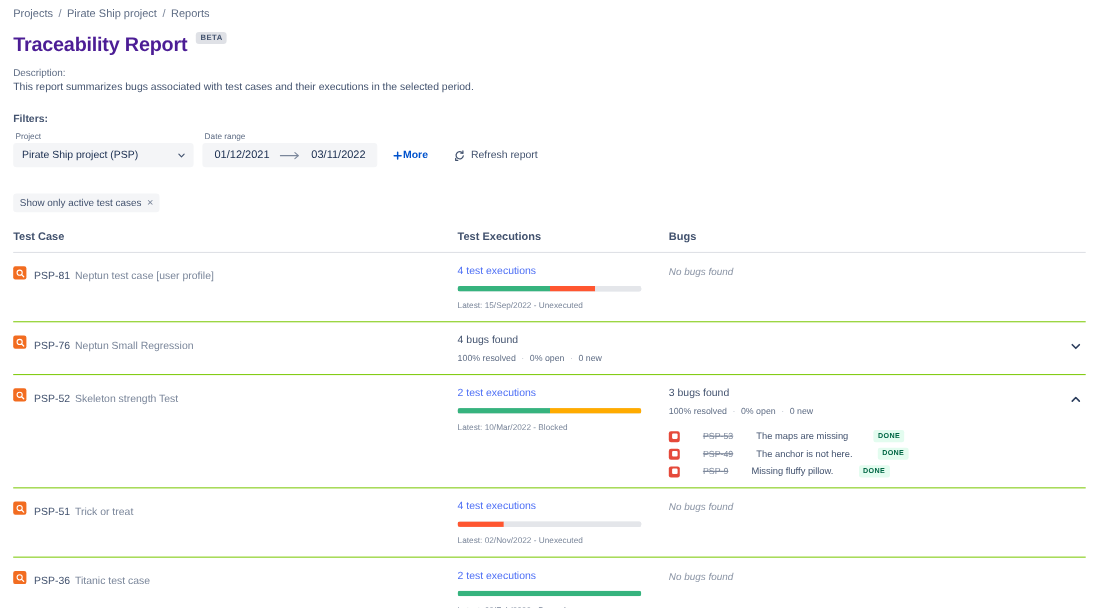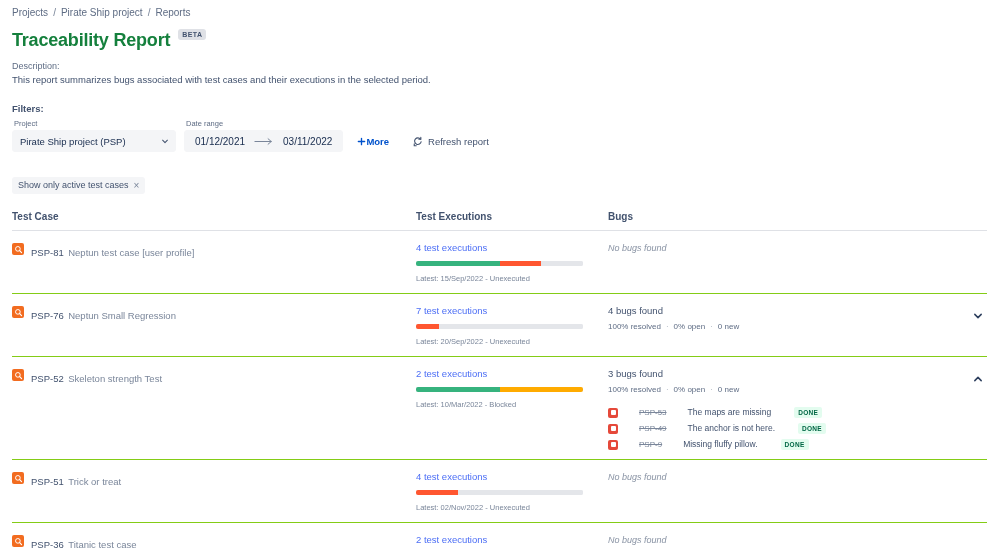--- a/index.html
+++ b/index.html
@@ -30,21 +30,21 @@
   .title-row {
     display: flex;
     align-items: center;
     gap: 8px;
     margin-top: 2px;
     height: 22px;
   }
   .page-title {
     font-size: 18px;
     font-weight: 600;
-    color: #15803d;
+    color: #4c1d95;
     letter-spacing: -0.2px;
     line-height: 22px;
     margin-top: 14px;
   }
   .beta-badge {
     display: inline-block;
     background: #dfe1e6;
     color: #42526e;
     font-size: 7px;
     font-weight: 700;
@@ -423,28 +423,20 @@
         </div>
         <div class="trow">
           <div class="col-tc tc-cell">
             <span class="tc-icon">
               <svg viewBox="0 0 10 10">
                 <circle cx="4.3" cy="4.3" r="2.6" fill="none" stroke="#fff" stroke-width="1.1"></circle>
                 <path d="M6.3 6.3 L8.4 8.4" stroke="#fff" stroke-width="1.3" stroke-linecap="round"></path>
               </svg>
             </span>
             <span><span class="tc-key">PSP-76</span> <span class="tc-summary">Neptun Small Regression</span></span>
-          </div>
-          <div class="col-te">
-            <a class="te-link" href="#">7 test executions</a>
-            <div class="bar">
-              <span style="width: 14%; background: rgb(255, 86, 48);"></span>
-              <span style="width: 86%; background: rgb(228, 230, 234);"></span>
-            </div>
-            <div class="te-latest">Latest: 20/Sep/2022 - Unexecuted</div>
           </div>
           <div class="col-bugs">
             <div class="bugs-count">4 bugs found</div>
             <div class="bugs-stats">
               <span>100% resolved</span>
               <span class="dot">·</span>
               <span>0% open</span>
               <span class="dot">·</span>
               <span>0 new</span>
             </div>

